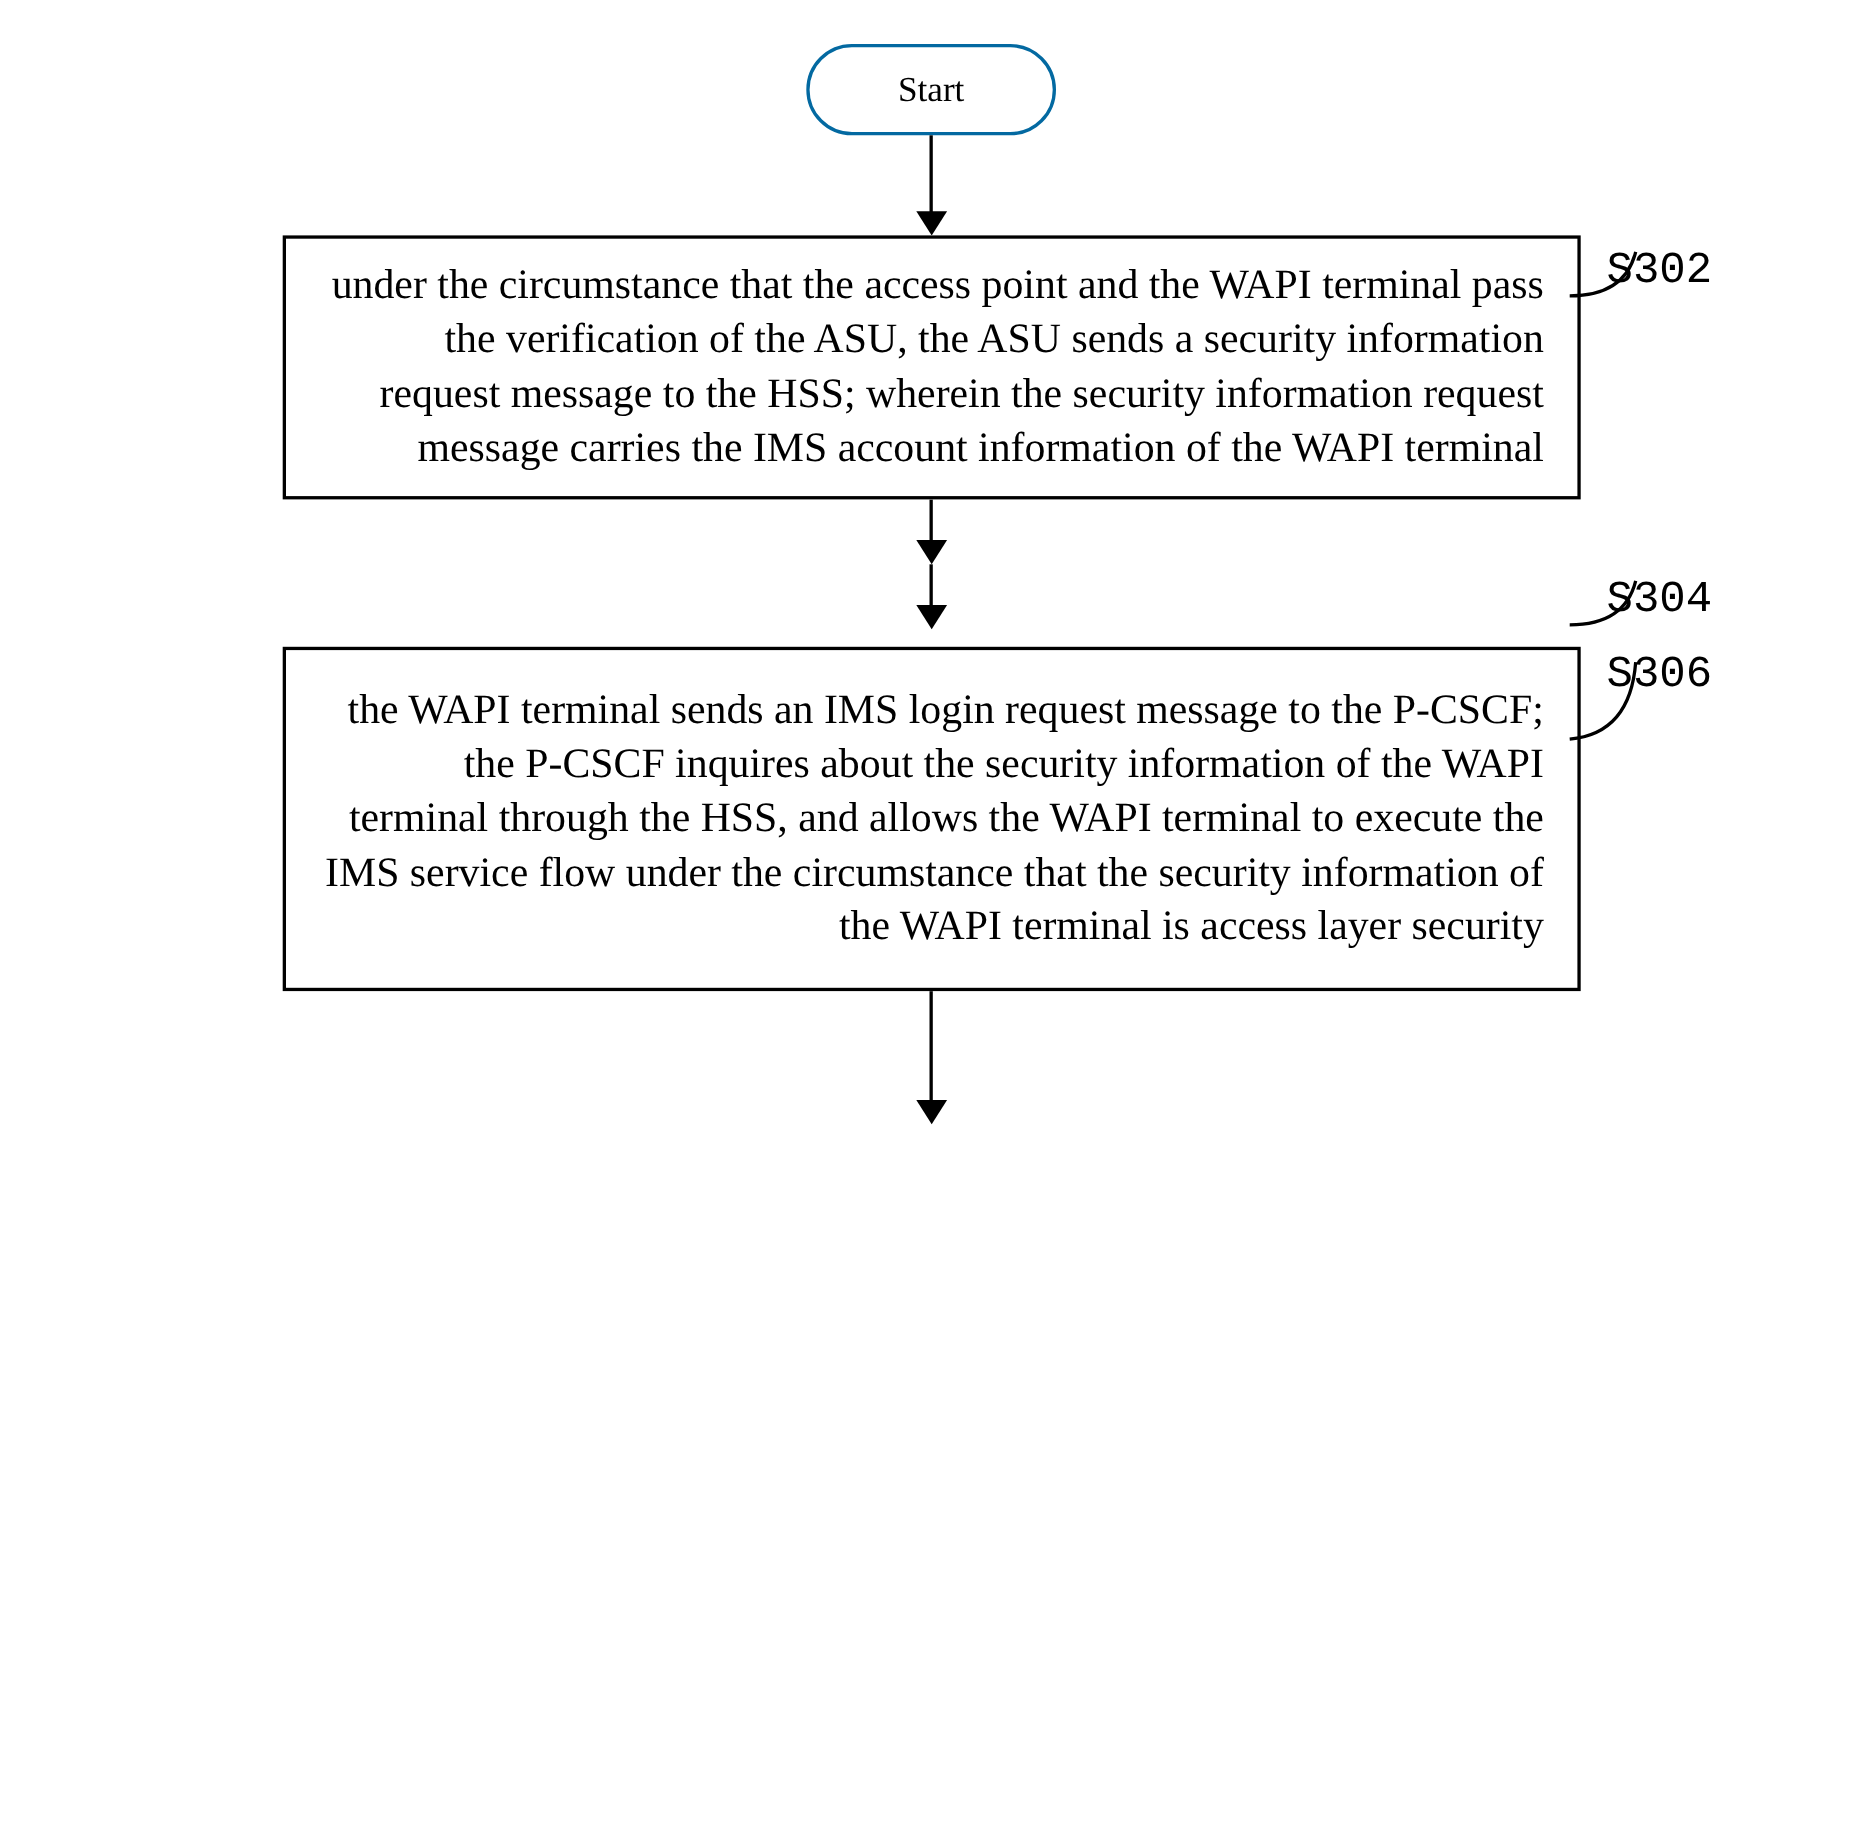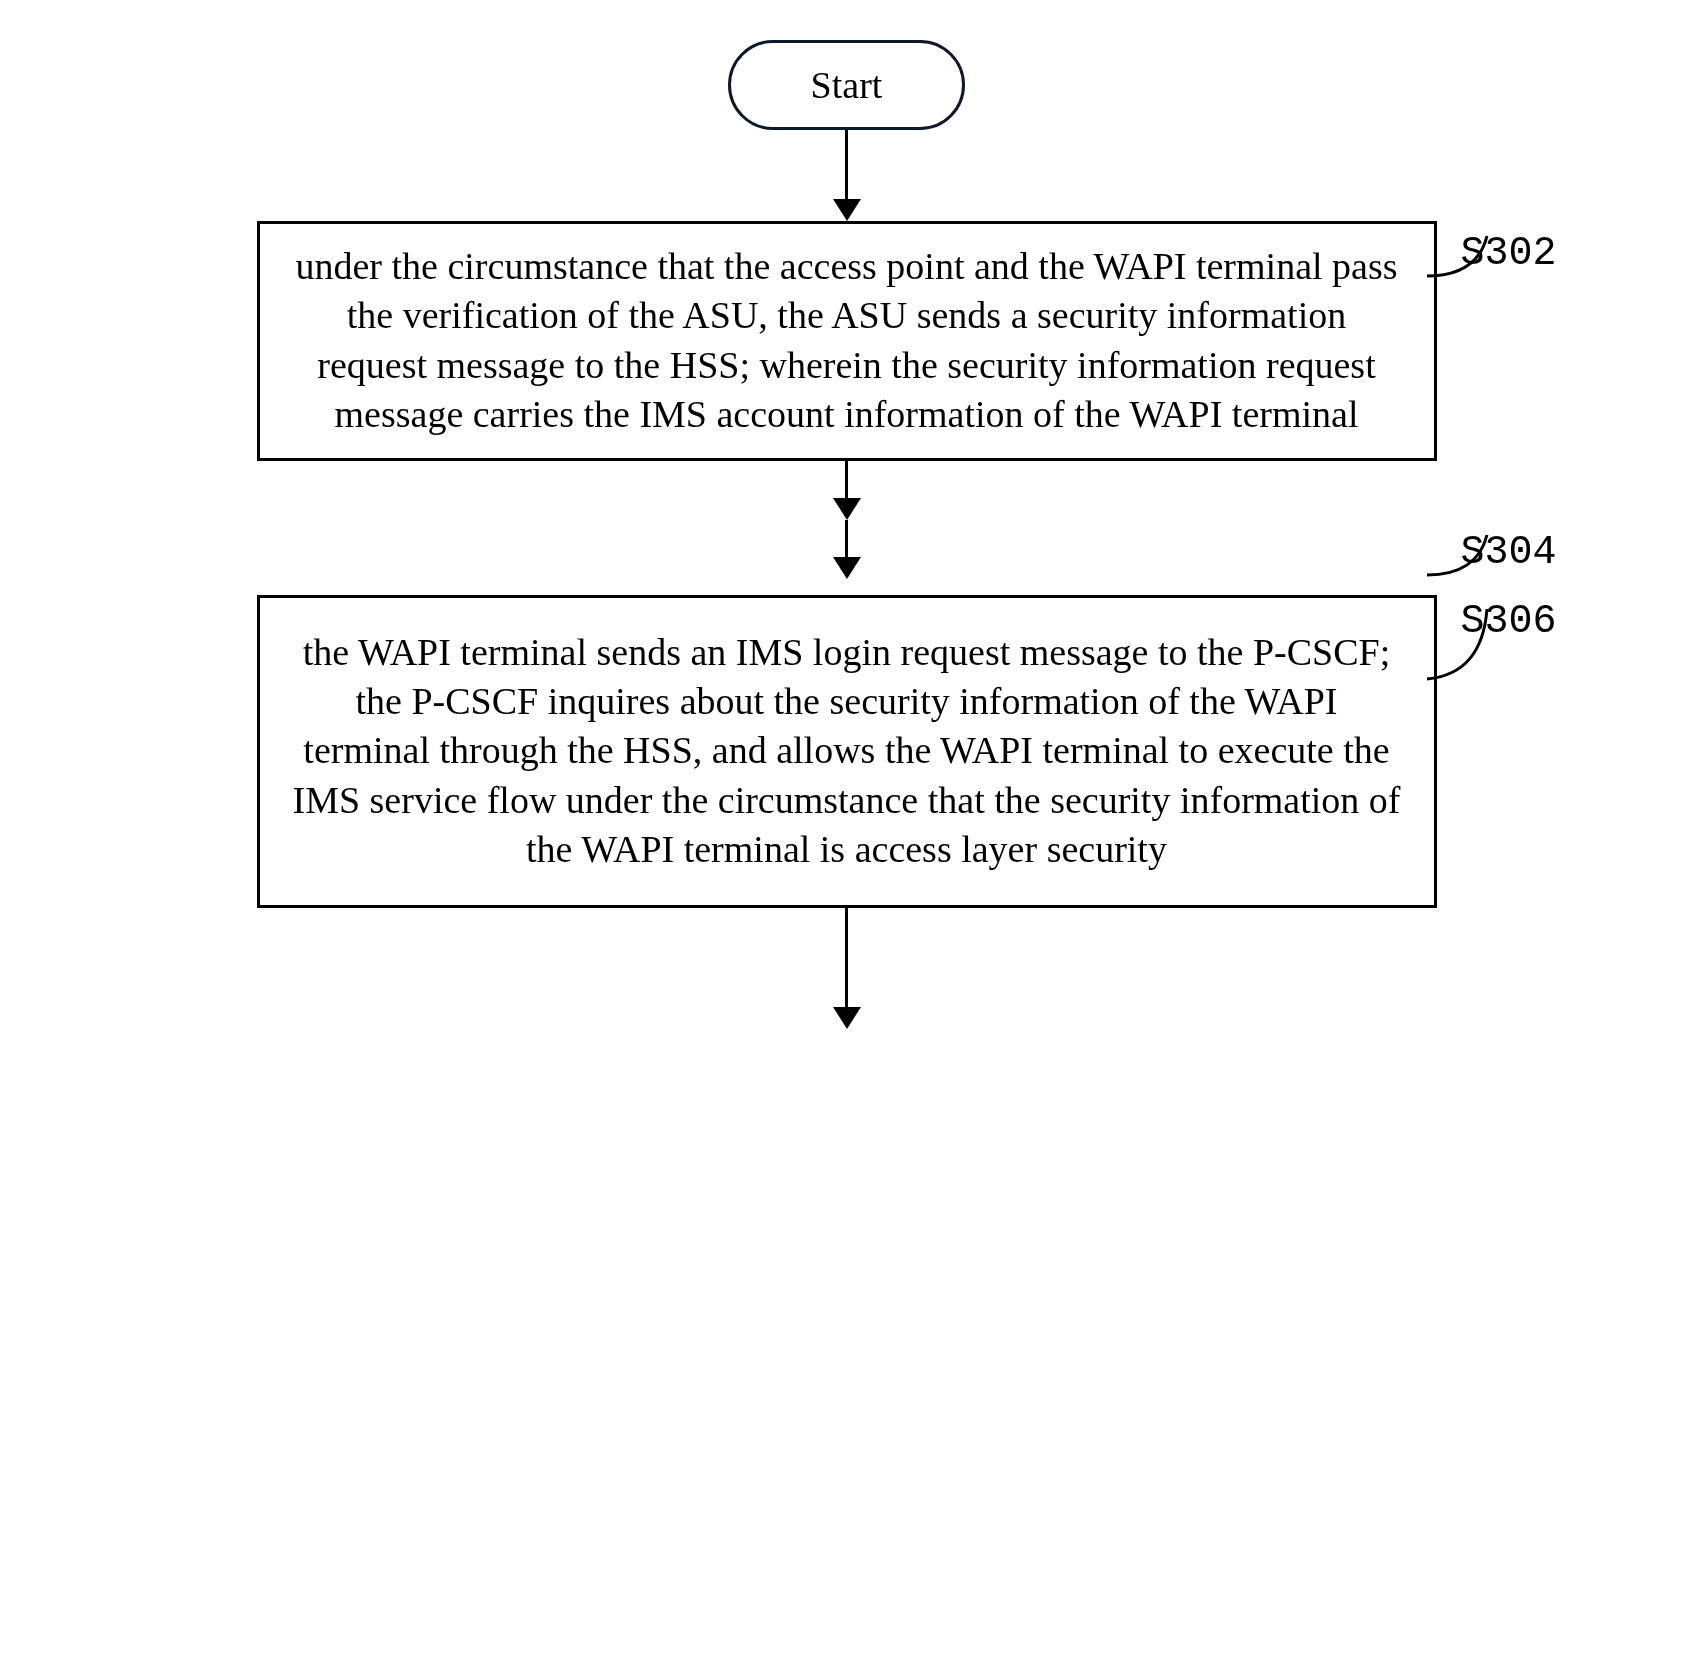--- a/index.html
+++ b/index.html
@@ -11,39 +11,39 @@
     justify-content: center;
   }
   .flowchart {
     display: flex;
     flex-direction: column;
     align-items: center;
     width: 1400px;
     position: relative;
   }
   .terminator {
-    border: 3px solid #0f172a;
+    border: 3px solid #0369a1;
     border-radius: 60px;
     padding: 20px 80px;
-    font-size: 38px;
+    font-size: 32px;
     text-align: left;
     background: white;
   }
   .process-wrap {
     position: relative;
     width: 100%;
     display: flex;
     justify-content: center;
   }
   .process {
     border: 3px solid black;
     padding: 18px 30px;
     font-size: 38px;
     line-height: 1.3;
-    text-align: center;
+    text-align: right;
     background: white;
     width: 1180px;
     box-sizing: border-box;
   }
   .step-label {
     position: absolute;
     font-size: 40px;
     right: -10px;
     top: 10px;
     font-family: Liberation Mono, monospace;

